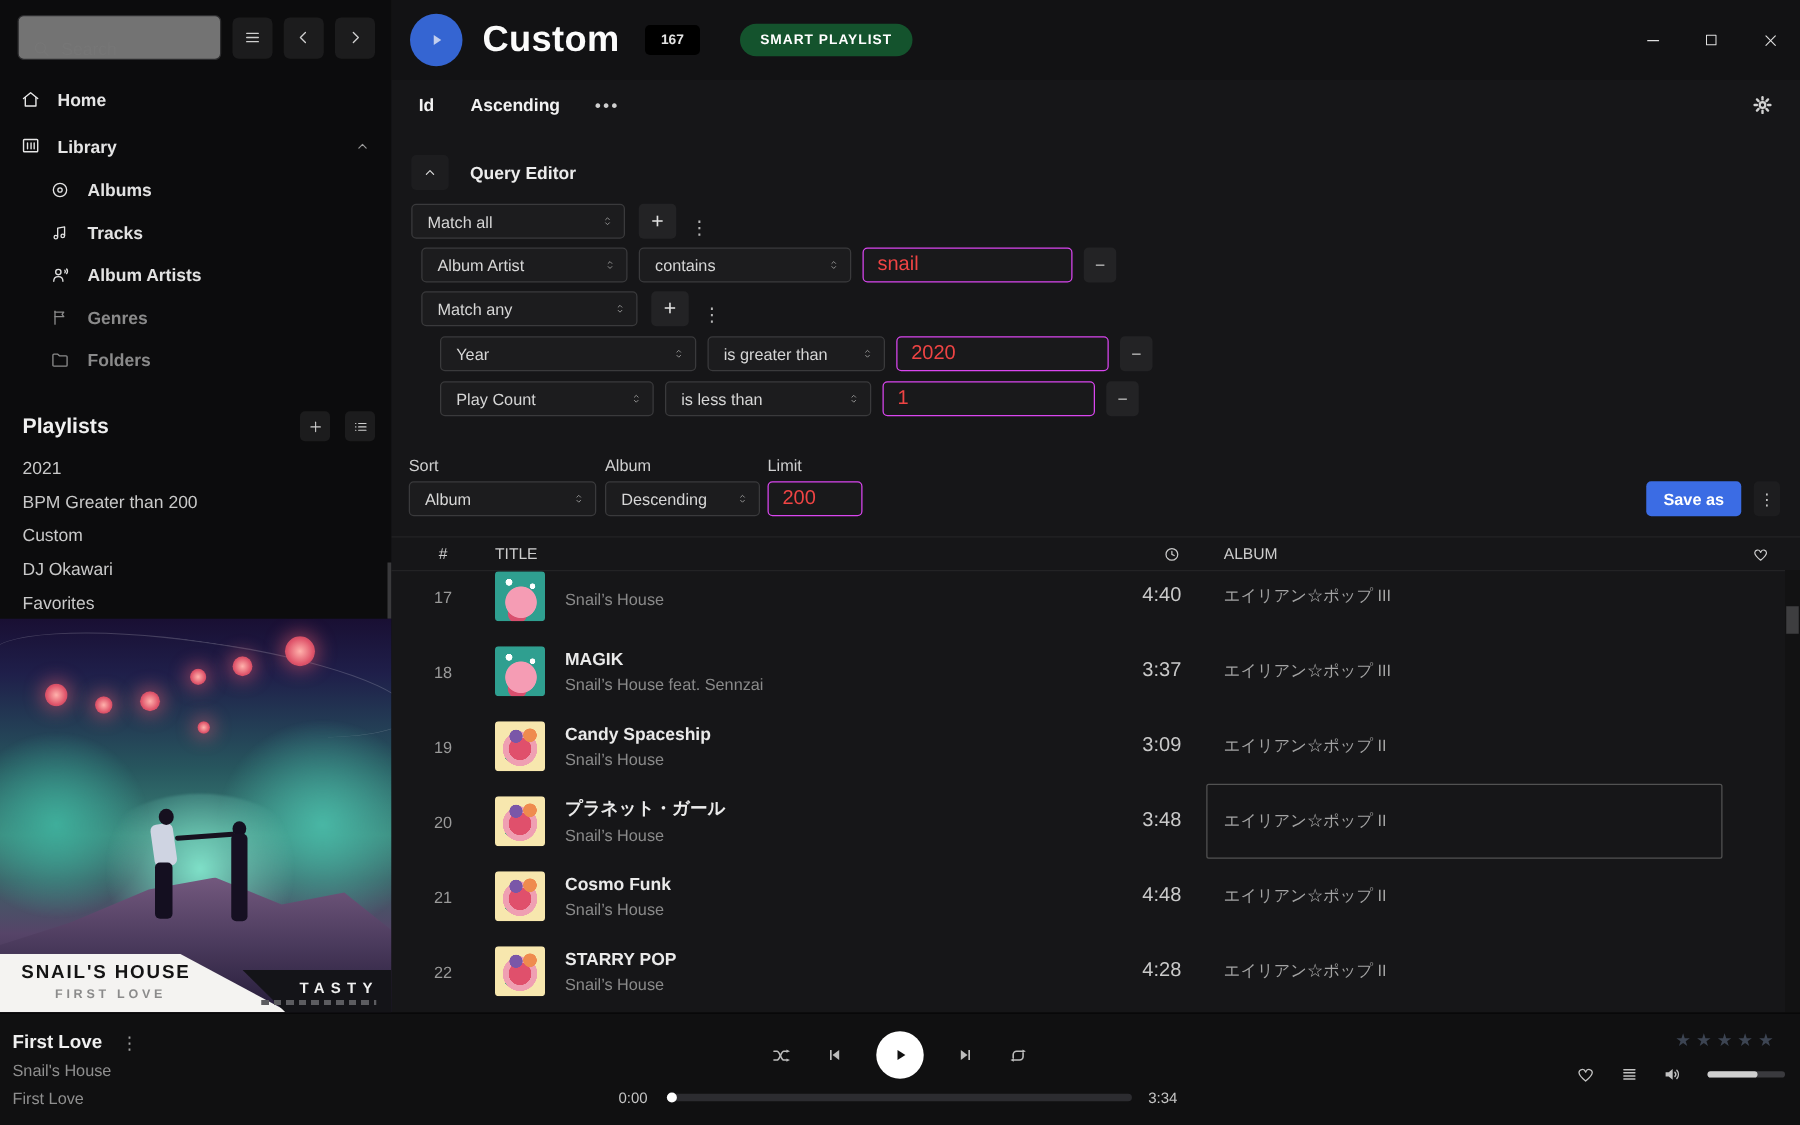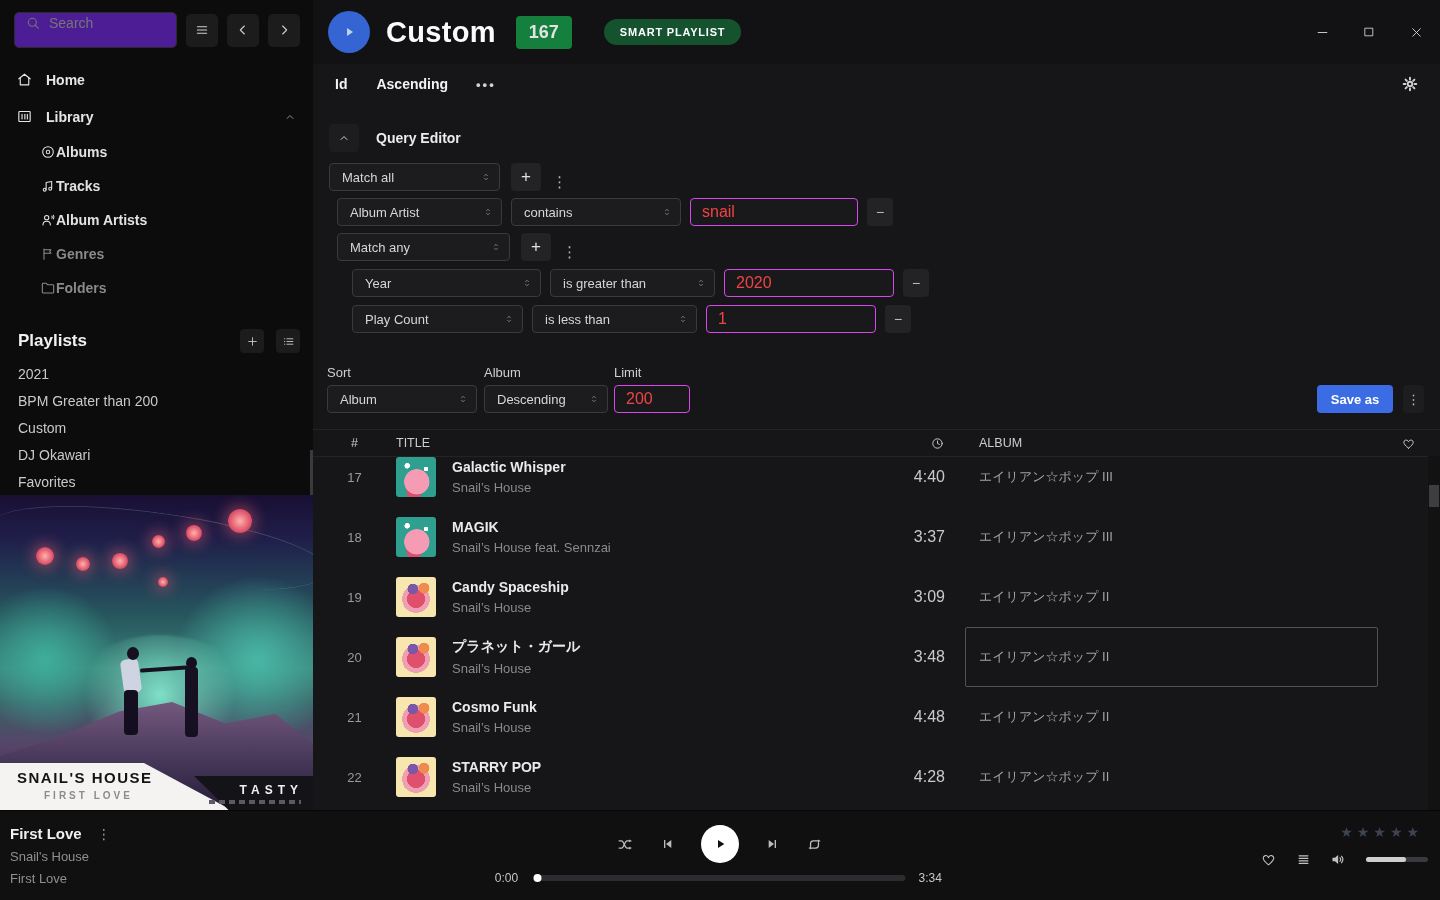--- a/index.html
+++ b/index.html
@@ -4,28 +4,28 @@
 <style>
   *{box-sizing:border-box;margin:0;padding:0}
   html,body{width:1440px;height:900px;overflow:hidden;background:#000;font-family:"Liberation Sans",sans-serif;}
   .app{position:relative;width:1440px;height:900px;background:#161618;overflow:hidden}
   svg{display:block}
   .ic{stroke:currentColor;fill:none;stroke-width:1.6;stroke-linecap:round;stroke-linejoin:round}
 
   
   .sidebar{position:absolute;left:0;top:0;width:313px;height:810px;background:#0c0c0d;z-index:3}
   .search-row{display:flex;gap:9px;padding:12px 13px 0 14px;align-items:center}
-  .search-box{width:163px;height:36px;background:#4c1d95;border:1px solid #2c2c2e;border-radius:5px;display:flex;align-items:flex-end;gap:8px;padding:16px 10px;color:#767676}
+  .search-box{width:163px;height:36px;background:#737373;border:1px solid #2c2c2e;border-radius:5px;display:flex;align-items:flex-end;gap:8px;padding:0 10px;color:#767676}
   .search-box input{flex:1;background:transparent;border:0;outline:0;color:#ddd;font:14px "Liberation Sans",sans-serif}
   .search-box input::placeholder{color:#767676}
   .icon-btn{width:33px;height:33px;background:#1c1c1d;border-radius:5px;display:flex;align-items:center;justify-content:center;color:#cfcfcf;cursor:pointer}
   .nav{padding-top:13px}
   .nav-item{display:flex;align-items:center;gap:13px;padding:10px 16px;color:#e6e6e6;font-weight:700;font-size:14px;cursor:pointer}
   .nav-item .spacer{flex:1}
-  .sub-item{display:flex;align-items:center;padding:9px 14px 9px 40px;font-weight:700;font-size:14px;color:#e2e2e2;cursor:pointer}
+  .sub-item{display:flex;align-items:center;gap:14px;padding:9px 14px 9px 40px;font-weight:700;font-size:14px;color:#e2e2e2;cursor:pointer}
   .sub-item.dim{color:#8a8a8a}
   .pl-head{display:flex;align-items:center;padding:24px 13px 8px 18px}
   .pl-title{font-size:17px;font-weight:700;color:#f0f0f0}
   .pl-head .btns{margin-left:auto;display:flex;gap:12px}
   .sm-btn{width:24px;height:24px;background:#1c1c1d;border-radius:4px;display:flex;align-items:center;justify-content:center;color:#cfcfcf;font-size:14px;cursor:pointer}
   .pl-item{padding:5px 18px 6px;font-size:14px;color:#c9c9c9;cursor:pointer}
   .side-scroll{position:absolute;right:0;top:450px;width:3px;height:45px;background:#3a3a3c}
 
   
   .album-art{position:absolute;left:0;bottom:0;width:313px;height:315px;overflow:hidden;
@@ -51,21 +51,21 @@
   .ba-artist{position:absolute;left:17px;bottom:24px;font-size:15px;font-weight:700;letter-spacing:1.5px;color:#141414}
   .ba-title{position:absolute;left:44px;bottom:9px;font-size:10px;font-weight:700;letter-spacing:3px;color:#8b8b8b}
   .ba-brand{position:absolute;right:10px;bottom:13px;font-size:12px;font-weight:700;letter-spacing:5px;color:#efefef}
   .ba-brand-sub{position:absolute;right:12px;bottom:6px;width:92px;height:4px;background:repeating-linear-gradient(90deg,#5c5c60 0 6px,transparent 6px 10px)}
 
   
   .main{position:absolute;left:313px;top:0;width:1127px;height:810px;background:#161618;overflow:hidden}
   .main-header{height:64px;background:#121214;display:flex;align-items:center;padding-left:15px}
   .play-circle{width:42px;height:42px;border-radius:50%;background:#3565d2;display:flex;align-items:center;justify-content:center;cursor:pointer}
   .page-title{margin-left:16px;font-size:29px;font-weight:800;color:#fbfbfb;letter-spacing:.3px}
-  .count-badge{margin-left:20px;background:#15803d;border-radius:4px;padding:6px 13px;font-size:18px;font-weight:700;color:#e3e3e3}
+  .count-badge{margin-left:20px;background:#000000;border-radius:4px;padding:6px 13px;font-size:11px;font-weight:700;color:#e3e3e3}
   .smart-pill{margin-left:32px;background:#14532d;border-radius:14px;padding:7px 16px;font-size:11px;font-weight:700;letter-spacing:.8px;color:#fff}
   .win-controls{position:absolute;top:0;right:0;height:64px;display:flex;align-items:center;gap:31px;padding-right:16px;color:#e0e0e0}
   .win-btn{width:16px;height:16px;display:flex;align-items:center;justify-content:center;cursor:pointer}
 
   .toolbar{height:40px;display:flex;align-items:center;padding:0 21px 0 22px;font-size:14px;font-weight:700;color:#f2f2f2}
   .toolbar .tb-order{margin-left:29px}
   .toolbar .more{margin-left:28px;color:#cfcfcf;letter-spacing:2px;font-size:13px;cursor:pointer}
   .toolbar .gear{margin-left:auto;color:#d2d2d2;cursor:pointer}
 
   .qe-head{margin:20px 16px 0;display:flex;align-items:center;gap:17px}
@@ -435,30 +435,30 @@
               <polyline points="9 9.5 12 6.5 15 9.5"></polyline>
               <polyline points="9 14.5 12 17.5 15 14.5"></polyline>
             </svg>
           </span>
       </div>
       <span class="plus-btn">+</span>
       <span class="kebab">⋮</span>
     </div>
 
     <div class="rule-g">
-      <div class="sel" style="width:189px">
+      <div class="sel" style="width:205px">
         <span>Year</span>
         <span class="chev">
             <svg class="ic" width="12" height="14" viewBox="0 0 24 24">
               <polyline points="9 9.5 12 6.5 15 9.5"></polyline>
               <polyline points="9 14.5 12 17.5 15 14.5"></polyline>
             </svg>
           </span>
       </div>
-      <div class="sel" style="width:165px">
+      <div class="sel" style="width:142px">
         <span>is greater than</span>
         <span class="chev">
             <svg class="ic" width="12" height="14" viewBox="0 0 24 24">
               <polyline points="9 9.5 12 6.5 15 9.5"></polyline>
               <polyline points="9 14.5 12 17.5 15 14.5"></polyline>
             </svg>
           </span>
       </div>
       <input class="inp" style="width: 170px;" value="2020">
       <span class="minus-btn">−</span>
@@ -536,21 +536,20 @@
           </span>
       </div>
     </div>
 
     <div class="tbody">
 
       <div class="trow">
         <div class="c1">17</div>
         <div class="thumb" data-variant="teal"></div>
         <div class="tcell">
-            <div class="t-title">Galactic Whisper</div>
             <div class="t-artist">Snail’s House</div>
           </div>
         <div class="c-dur">4:40</div>
         <div class="c-album">エイリアン☆ポップ III</div>
         <div class="c-fav"></div>
       </div>
 
       <div class="trow">
         <div class="c1">18</div>
         <div class="thumb" data-variant="teal"></div>

